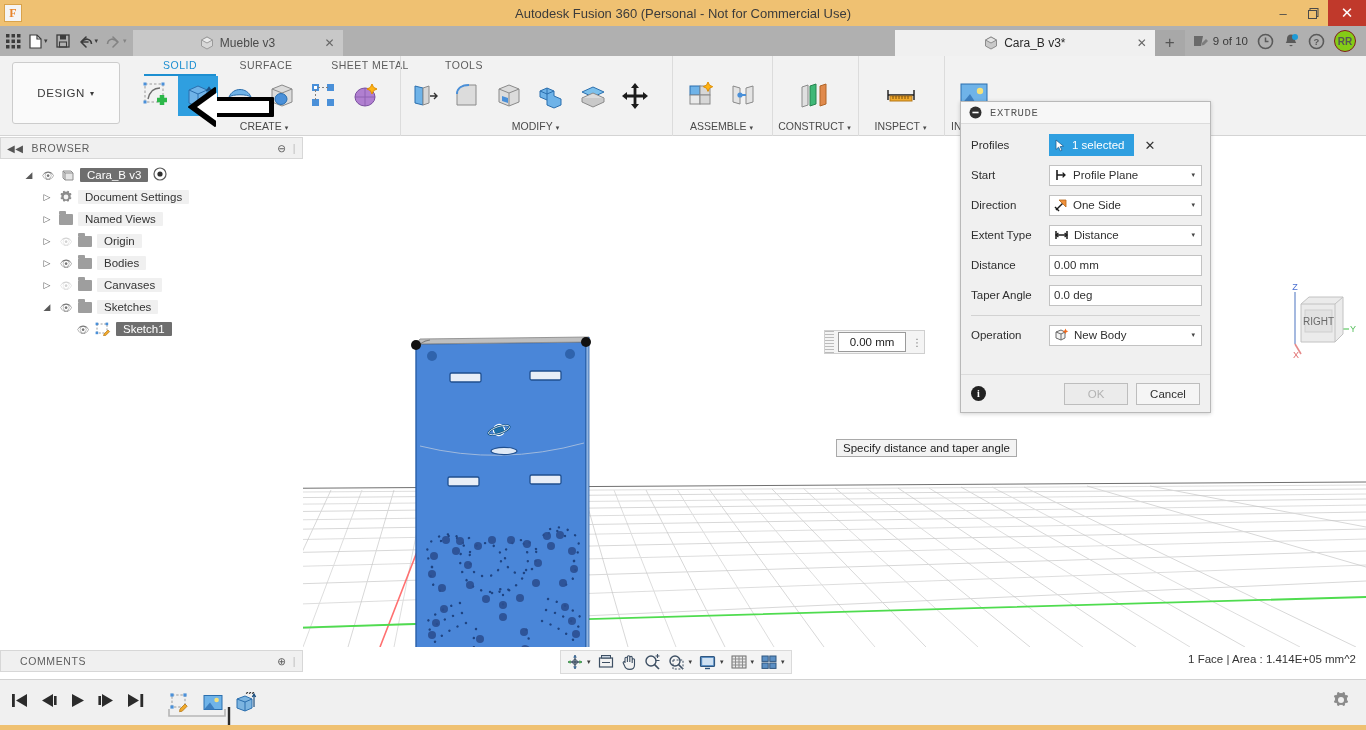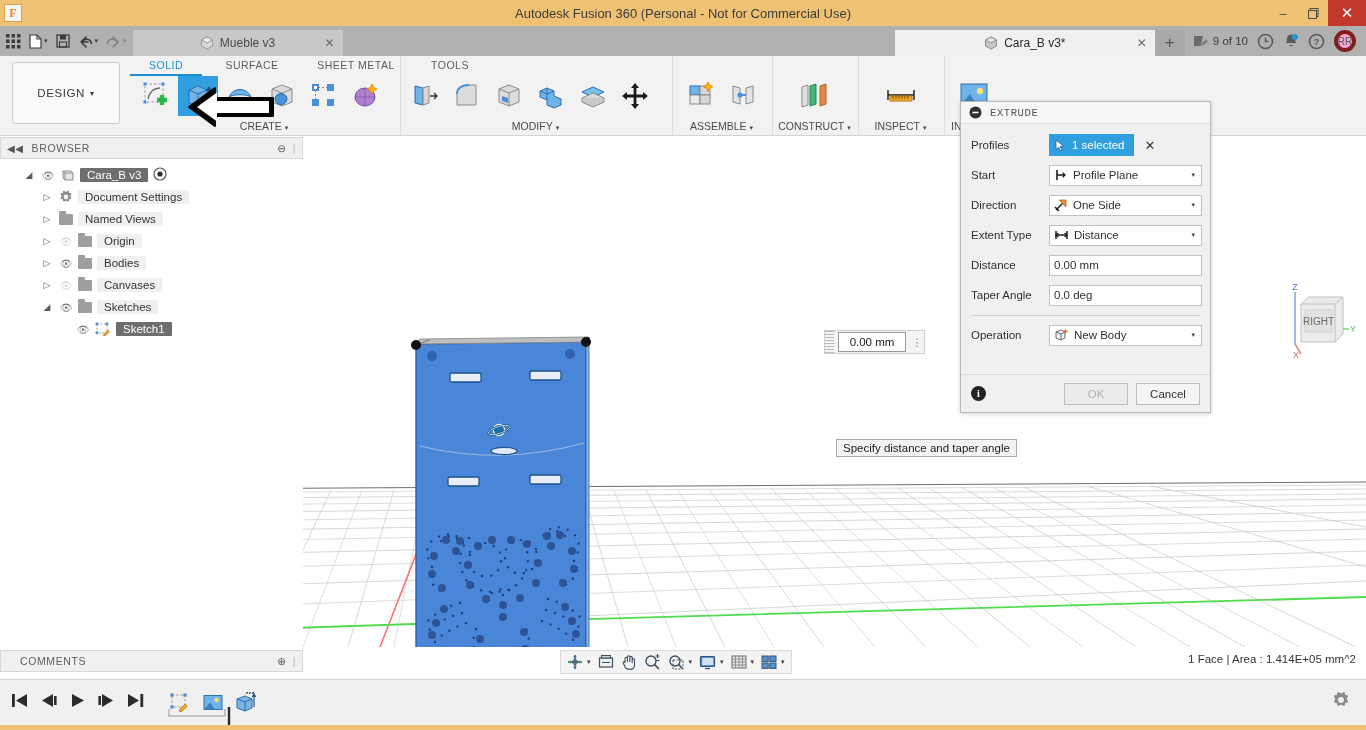--- a/index.html
+++ b/index.html
@@ -53,44 +53,44 @@
   .doc-tab.active { background: #f0f0f0; color: #2b2b2b; }
   .doc-tab .x { position: absolute; right: 8px; font-size: 12px; color: #666; }
   .tab-spacer { flex: 1; }
   .plus-tab {
     width: 30px; height: 26px; display: flex; align-items: center;
     justify-content: center; font-size: 17px; color: #555; background: #a8a8a8;
   }
   .tab-right { display: flex; align-items: center; gap: 9px; height: 30px; padding: 0 10px 0 8px; margin-top: 48px; }
   .tr-item { display: flex; align-items: center; gap: 4px; font-size: 11.5px; color: #3a3a3a; }
   .avatar {
-    width: 22px; height: 22px; border-radius: 50%; background: #f9a8d4;
-    border: 4px solid #7f1d1d; font-size: 10px; color: #555;
-    display: flex; align-items: center; justify-content: center; font-weight: normal;
+    width: 22px; height: 22px; border-radius: 50%; background: #84cc16;
+    border: 1px solid #7f1d1d; font-size: 10px; color: #555;
+    display: flex; align-items: center; justify-content: center; font-weight: bold;
   }
   .bell-dot {
     position: absolute; width: 6px; height: 6px; border-radius: 50%;
     background: #1e9bd7; margin-left: 9px; margin-top: -8px;
   }
 
   
   .ribbon {
     position: absolute; left: 0; top: 56px; width: 1366px; height: 80px;
     background: #f2f2f2; border-bottom: 1px solid #d4d4d4;
   }
   .design-box {
     position: absolute; left: 12px; top: 6px; width: 108px; height: 62px;
     border: 1px solid #cccccc; background: #fafafa; border-radius: 3px;
     display: flex; align-items: center; justify-content: center;
     font-size: 11.5px; color: #3a3a3a; letter-spacing: .6px;
   }
   .rib-group { position: relative; padding: 0 5px; height: 80px; }
   .rib-group + .rib-group { border-left: 1px solid #dcdcdc; }
   .rib-tabs {
-    position: absolute; left: 130px; top: 3px; height: 16px;
+    position: absolute; left: 144px; top: 3px; height: 16px;
     display: flex; font-size: 10.5px; letter-spacing: .5px;
   }
   .rib-tab { color: #5c5c5c; }
   .rib-tab.active { color: #1d8fd1; }
   .rib-tab.active::after {
     content:''; display:block; height:2px; background:#1d8fd1; margin-top:3px;
   }
   .rib-icons { position: absolute; top: 20px; display: flex; align-items: flex-start; gap: 2px; }
   .ricon {
     width: 40px; height: 40px; display: flex; align-items: center;

